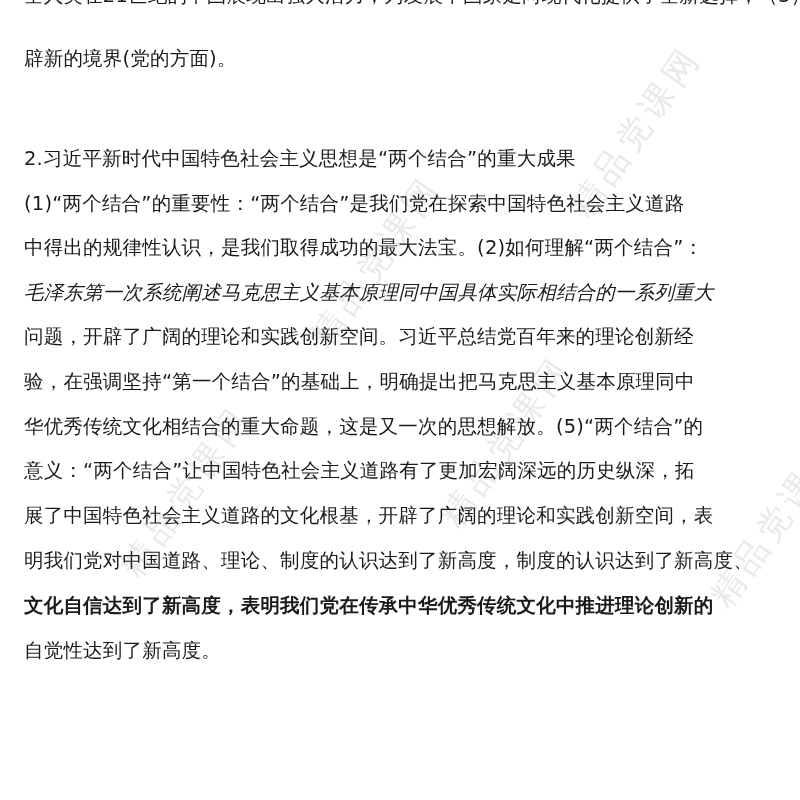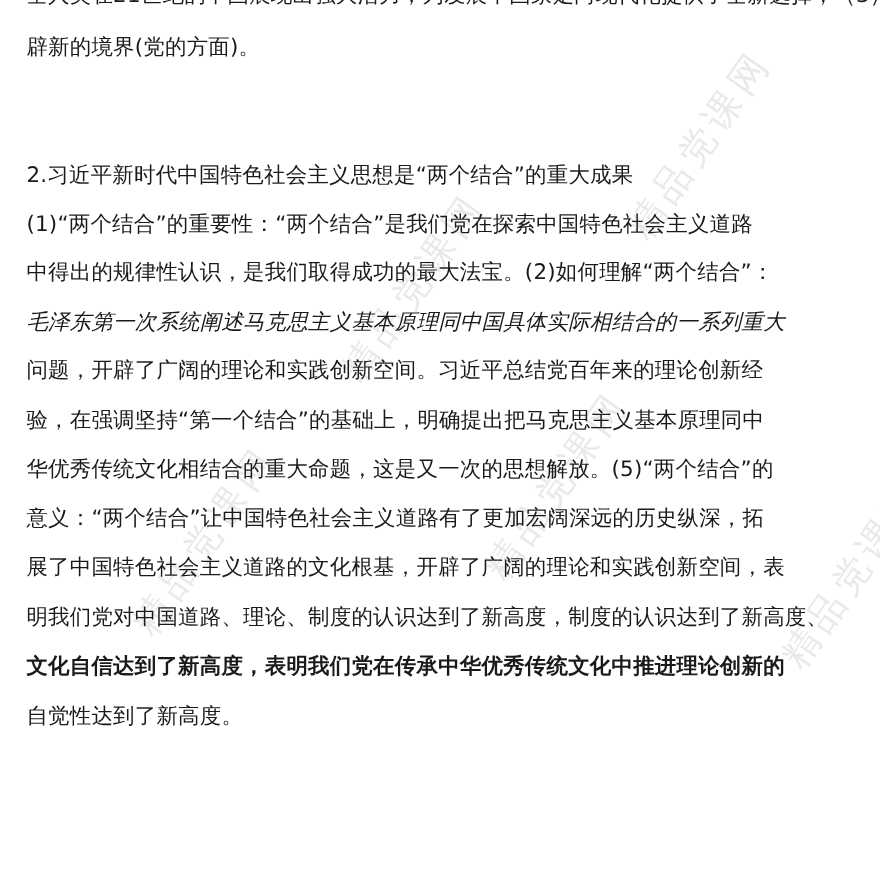--- a/index.html
+++ b/index.html
@@ -27,21 +27,21 @@
 
 <div class="page">
 
   <div class="watermark" style="left:300px; top:330px;">精品党课网</div>
   <div class="watermark" style="left:560px; top:200px;">精品党课网</div>
   <div class="watermark" style="left:110px; top:560px;">精品党课网</div>
   <div class="watermark" style="left:430px; top:510px;">精品党课网</div>
   <div class="watermark" style="left:700px; top:590px;">精品党课网</div>
 
   <div class="line clipped">全人类在21世纪的中国展现出强大活力，为发展中国家走向现代化提供了全新选择；（3）中国共产党在百年奋斗中开</div>
-  <div class="line" style="top:30px;">辟新的境界(党的方面)。</div>
+  <div class="line" style="top:46px;">辟新的境界(党的方面)。</div>
 
   <div class="line" style="top:146px;">2.习近平新时代中国特色社会主义思想是“两个结合”的重大成果</div>
 
   <div class="line" style="top:191px;">(1)“两个结合”的重要性：“两个结合”是我们党在探索中国特色社会主义道路</div>
   <div class="line" style="top:235px;">中得出的规律性认识，是我们取得成功的最大法宝。(2)如何理解“两个结合”：</div>
   <div class="line" style="top:280px;font-style:italic;">毛泽东第一次系统阐述马克思主义基本原理同中国具体实际相结合的一系列重大</div>
   <div class="line" style="top:324px;">问题，开辟了广阔的理论和实践创新空间。习近平总结党百年来的理论创新经</div>
   <div class="line" style="top:369px;">验，在强调坚持“第一个结合”的基础上，明确提出把马克思主义基本原理同中</div>
   <div class="line" style="top:414px;">华优秀传统文化相结合的重大命题，这是又一次的思想解放。(5)“两个结合”的</div>
   <div class="line" style="top:503px;">展了中国特色社会主义道路的文化根基，开辟了广阔的理论和实践创新空间，表</div>

